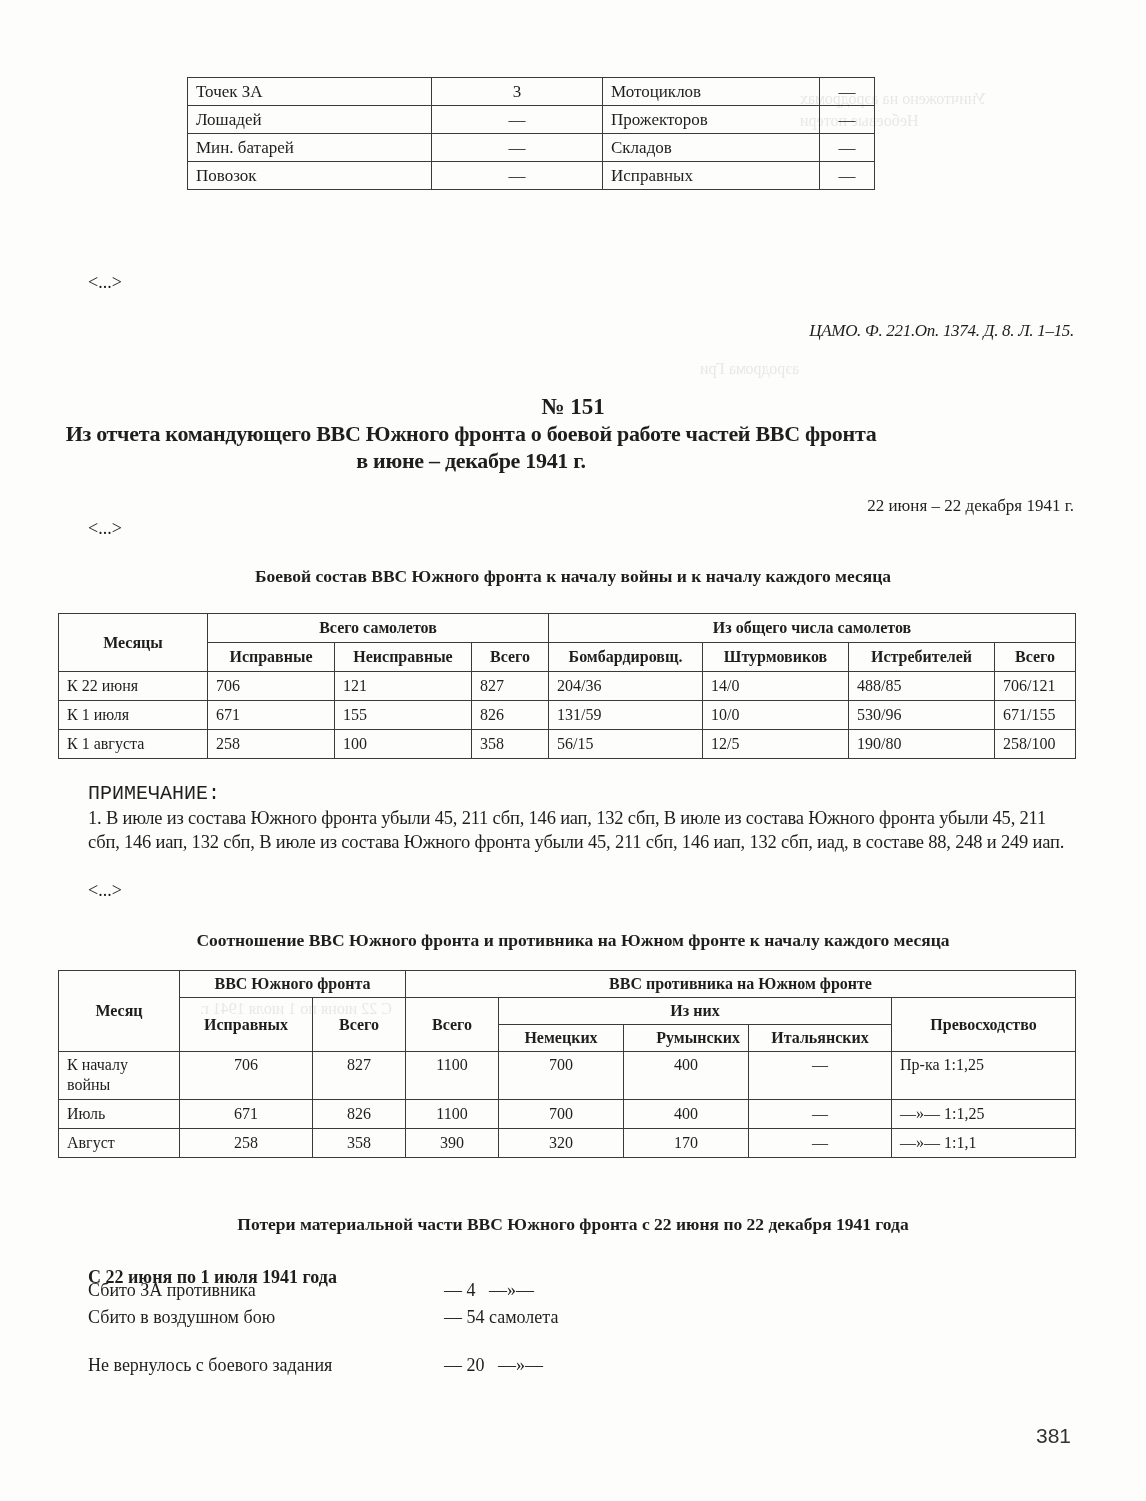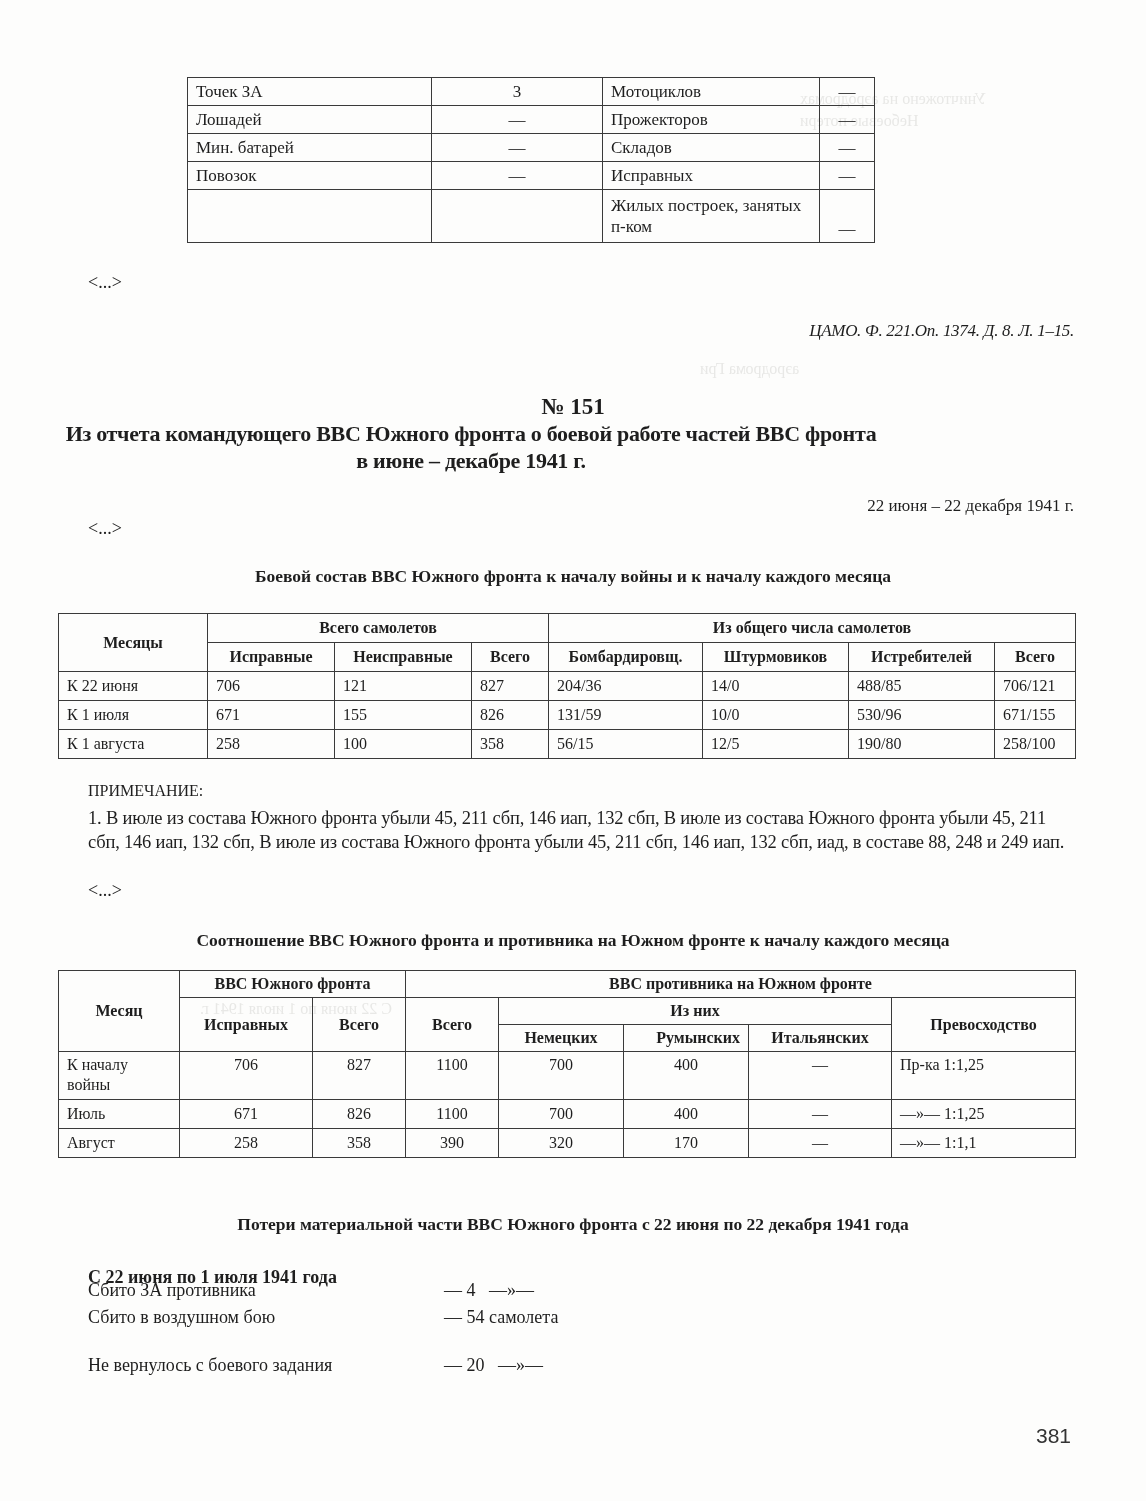--- a/index.html
+++ b/index.html
@@ -35,21 +35,21 @@
   #t2 th { height: 28px; }
   #t2 td { height: 28px; }
 
   
   #t3 { left: 58px; top: 970px; width: 1018px; font-size: 16px; }
   #t3 th { height: 26px; }
   #t3 td { height: 28px; text-align: center; }
   #t3 td.lbl { text-align: left; line-height: 20px; }
   #t3 td.sup { text-align: left; }
 
-  .note-head { left: 88px; top: 782px; font-size: 16px; }
+  .note-head { left: 88px; top: 782px; font-size: 20px; font-family: Liberation Mono, monospace; }
   .note-body { left: 88px; top: 806px; width: 990px; font-size: 18.5px; line-height: 24px; text-indent: 0; letter-spacing: -0.2px; }
 
   .period { left: 88px; top: 1267px; font-weight: bold; font-size: 18px; }
   .loss-row { left: 88px; font-size: 18px; }
   .loss-row .lbl { display: inline-block; width: 356px; }
   .pagenum { left: 1036px; top: 1424px; font-family: "Liberation Sans", "DejaVu Sans", sans-serif; font-size: 21px; color: #333; }
 
   
   .ghost { color: #e8e8e6; font-size: 16px; font-family: "Liberation Serif", serif; transform: scaleX(-1); white-space: nowrap; }
 </style>
@@ -79,26 +79,20 @@
       <td class="c1">Мин. батарей</td>
       <td class="c2">—</td>
       <td class="c3">Складов</td>
       <td class="c4">—</td>
     </tr>
     <tr>
       <td class="c1">Повозок</td>
       <td class="c2">—</td>
       <td class="c3">Исправных</td>
       <td class="c4">—</td>
-    </tr>
-    <tr class="tall">
-      <td class="c1"></td>
-      <td class="c2"></td>
-      <td class="c3" style="line-height:21px;">Жилых построек, занятых п-ком</td>
-      <td class="c4" style="vertical-align:bottom;padding-bottom:4px;">—</td>
     </tr>
   </tbody>
 </table>
 
 <div class="abs ellipsis" style="top:272px;">&lt;...&gt;</div>
 
 <div class="abs source">ЦАМО. Ф. 221.Оп. 1374. Д. 8. Л. 1–15.</div>
 
 <div class="abs docnum">№ 151</div>
 <div class="abs doctitle">

